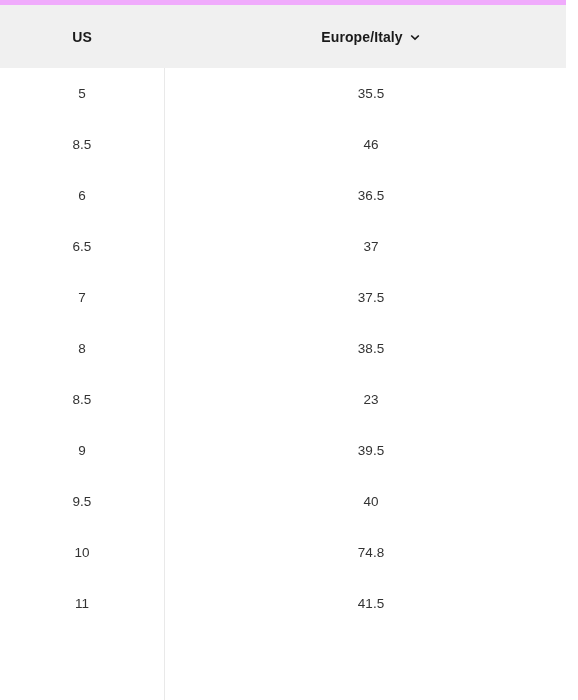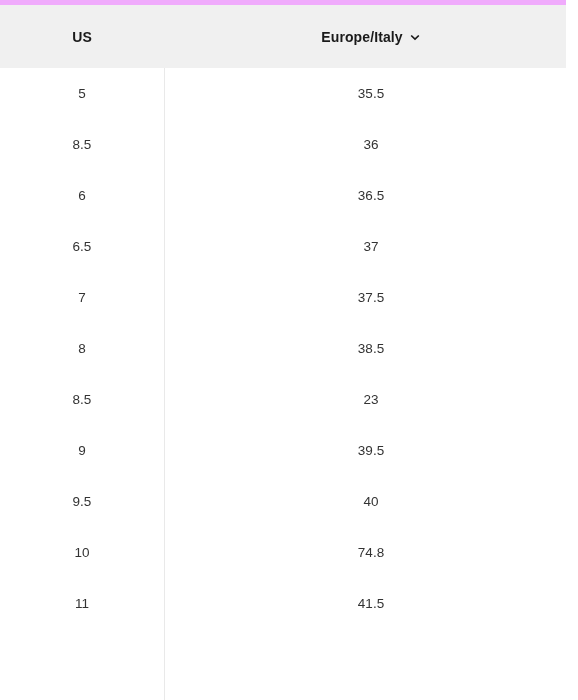--- a/index.html
+++ b/index.html
@@ -125,21 +125,21 @@
 
   <div class="table-body">
     <div class="col-divider"></div>
 
     <div class="row">
       <div class="cell cell-us">5</div>
       <div class="cell cell-eu">35.5</div>
     </div>
     <div class="row">
       <div class="cell cell-us">8.5</div>
-      <div class="cell cell-eu">36</div>
+      <div class="cell cell-eu">46</div>
     </div>
     <div class="row">
       <div class="cell cell-us">6</div>
       <div class="cell cell-eu">36.5</div>
     </div>
     <div class="row">
       <div class="cell cell-us">6.5</div>
       <div class="cell cell-eu">37</div>
     </div>
     <div class="row">

